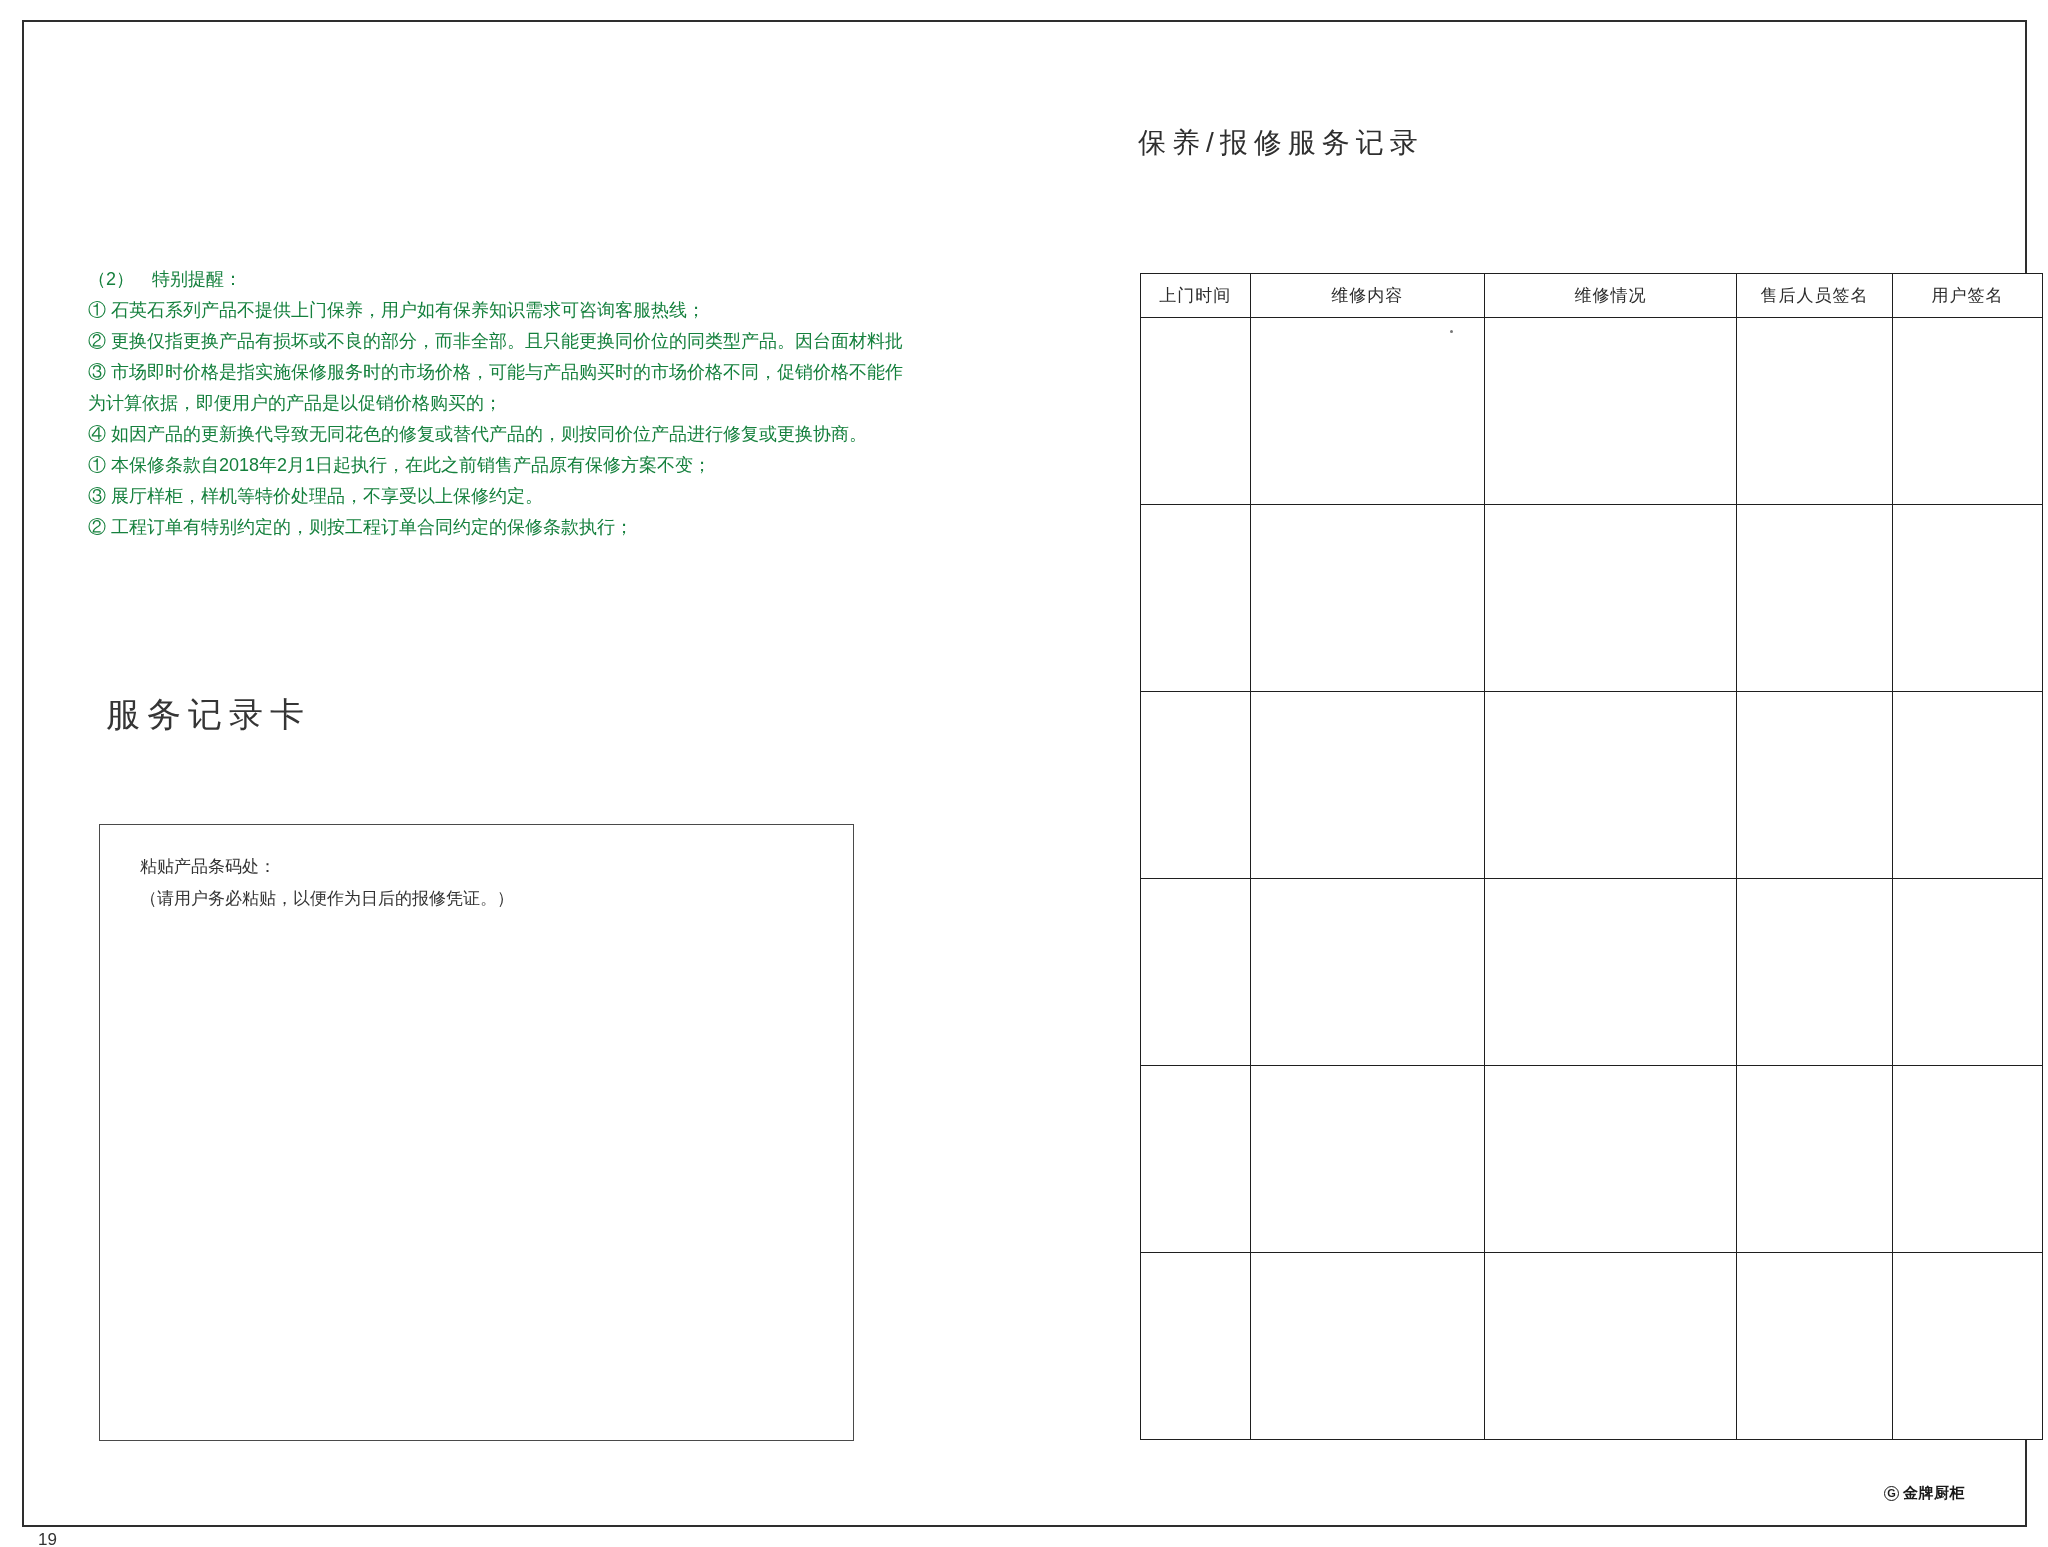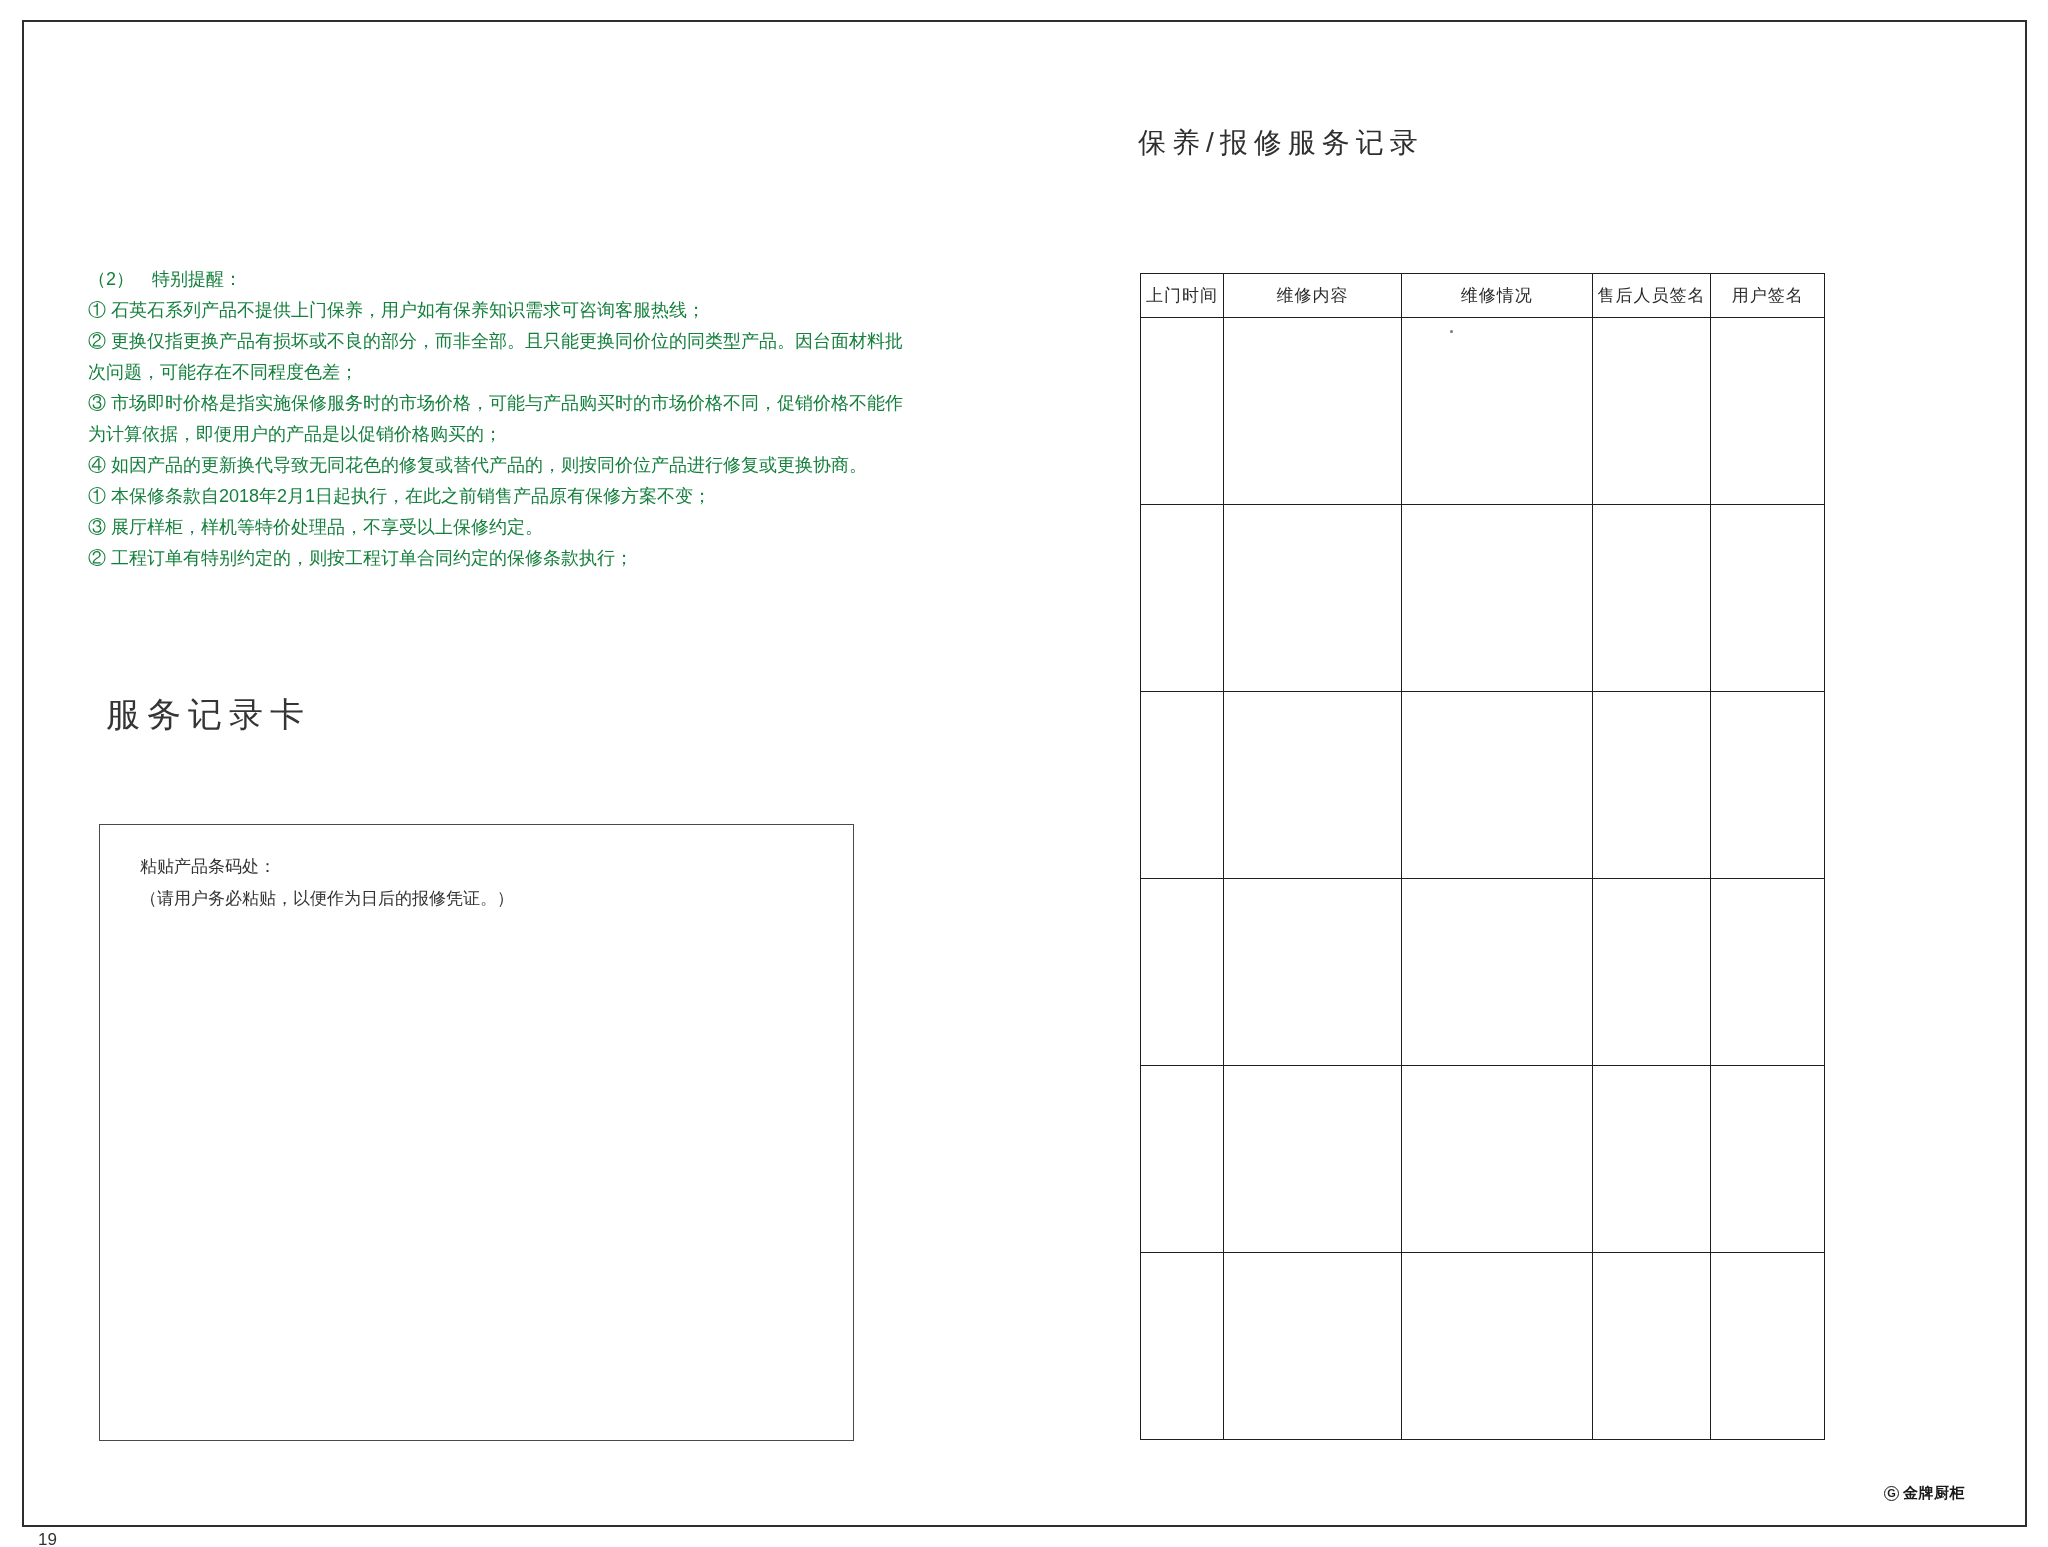--- a/index.html
+++ b/index.html
@@ -33,21 +33,21 @@
     padding:26px 0 0 40px;
   }
   .barcode-line{font-size:17px;line-height:32px;color:#333;white-space:nowrap;}
   
   .right-title{
     position:absolute;left:1138px;top:124px;
     font-size:28px;letter-spacing:6px;color:#2f2f2f;font-weight:500;
     white-space:nowrap;
   }
   table.service-table{
-    position:absolute;left:1140px;top:273px;width:685px;
+    position:absolute;left:1140px;top:273px;width:903px;
     border-collapse:collapse;table-layout:fixed;
   }
   .service-table th,.service-table td{
     border:1.5px solid #1f1f1f;
     padding:0;background:#fff;
   }
   .service-table th{
     height:43px;font-size:17px;font-weight:500;color:#2c2c2c;
     text-align:center;vertical-align:middle;letter-spacing:1px;
     white-space:nowrap;
@@ -82,21 +82,20 @@
 <body>
 
 <div class="canvas">
 
   <div class="page-border"></div>
 
   <div class="notes">
     <div class="note-line">（2）　特别提醒：</div>
     <div class="note-line">① 石英石系列产品不提供上门保养，用户如有保养知识需求可咨询客服热线；</div>
     <div class="note-line">② 更换仅指更换产品有损坏或不良的部分，而非全部。且只能更换同价位的同类型产品。因台面材料批</div>
-    <div class="note-line">次问题，可能存在不同程度色差；</div>
     <div class="note-line">③ 市场即时价格是指实施保修服务时的市场价格，可能与产品购买时的市场价格不同，促销价格不能作</div>
     <div class="note-line">为计算依据，即便用户的产品是以促销价格购买的；</div>
     <div class="note-line">④ 如因产品的更新换代导致无同花色的修复或替代产品的，则按同价位产品进行修复或更换协商。</div>
     <div class="note-line">① 本保修条款自2018年2月1日起执行，在此之前销售产品原有保修方案不变；</div>
     <div class="note-line">③ 展厅样柜，样机等特价处理品，不享受以上保修约定。</div>
     <div class="note-line">② 工程订单有特别约定的，则按工程订单合同约定的保修条款执行；</div>
   </div>
 
   <div class="left-title">服务记录卡</div>
 

